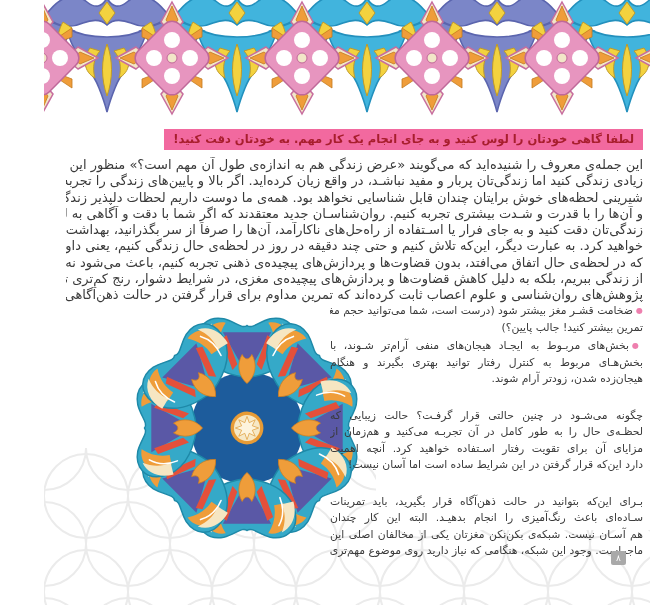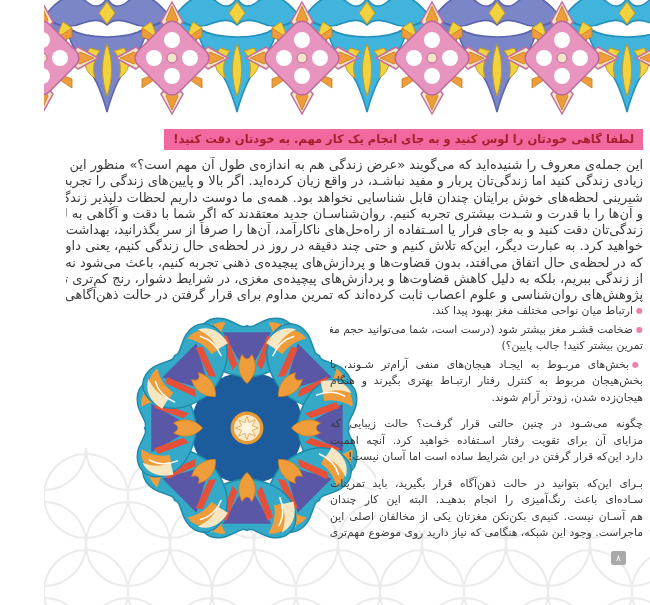--- a/index.html
+++ b/index.html
@@ -12,21 +12,21 @@
     font-size:11.5px;font-weight:bold;padding:3px 9px 4px 9px;line-height:14px;}
 
   
   #intro{position:absolute;top:157px;right:7px;left:22px;color:#3a3a3a;font-size:13px;}
   #intro .line{line-height:16.3px;height:16.3px;}
 
   
   #column{position:absolute;top:303px;right:7px;width:313px;color:#3a3a3a;font-size:10.8px;}
   #column .line{line-height:16.5px;height:16.5px;}
   #column .bullet{margin-bottom:2px;}
-  #column .para{margin-top:10px;}
+  #column .para{margin-top:20px;}
 
   .line{white-space:nowrap;overflow:hidden;text-align:justify;text-align-last:justify;}
   .line.last{text-align-last:right;}
   .dot{color:#ee7fae;font-size:8px;vertical-align:1px;margin-left:3px;}
 
   
   #page-num{position:absolute;left:567px;top:551px;width:15px;height:14px;background:#a9a9a9;
     color:#ffffff;font-size:9px;line-height:14px;text-align:center;border-radius:2px;}
 
   #top-border{position:absolute;top:0;left:0;}
@@ -167,39 +167,37 @@
     <use href="#seg" transform="rotate(315)"></use>
     <g>
       <circle cx="0" cy="0" r="17" fill="#e79b35"></circle>
       <circle cx="0" cy="0" r="13.5" fill="#f6e8c6"></circle>
       <polygon points="12,0 5.5,2.3 8.5,8.5 2.3,5.5 0,12 -2.3,5.5 -8.5,8.5 -5.5,2.3 -12,0 -5.5,-2.3 -8.5,-8.5 -2.3,-5.5 0,-12 2.3,-5.5 8.5,-8.5 5.5,-2.3" fill="#fdf4dd" stroke="#e0a040" stroke-width="0.8"></polygon>
     </g>
   </svg>
 
   <div id="column">
     <div class="bullet">
-        <div class="line last"><span class="dot">●</span>ارتباط میان نواحی مختلف مغز بهبود پیدا کند.</div>
-      </div>
-    <div class="bullet">
         <div class="line"><span class="dot">●</span>ضخامت قشـر مغز بیشتر شود (درست است، شما می‌توانید حجم مغزتان را با</div>
         <div class="line last">تمرین بیشتر کنید! جالب پایین؟)</div>
       </div>
     <div class="bullet">
         <div class="line"><span class="dot">●</span>بخش‌های مربـوط به ایجـاد هیجان‌های منفی آرام‌تر شـوند، با</div>
-        <div class="line">بخش‌هیجان مربوط به کنترل رفتار ارتبـاط بهتری بگیرند و هنگام</div>
+        <div class="line">بخش‌هـای مربوط به کنترل رفتار توانید بهتری بگیرند و هنگام</div>
         <div class="line last">هیجان‌زده شدن، زودتر آرام شوند.</div>
       </div>
     <div class="para">
         <div class="line">چگونه می‌شـود در چنین حالتی قرار گرفـت؟ حالت زیبایی که</div>
+        <div class="line">لحظـه‌ی حال را به طور کامل در آن تجربـه می‌کنید و هم‌زمان از</div>
         <div class="line">مزایای آن برای تقویت رفتار اسـتفاده خواهید کرد. آنچه اهمیت</div>
         <div class="line last">دارد این‌که قرار گرفتن در این شرایط ساده است اما آسان نیست!</div>
       </div>
     <div class="para">
         <div class="line">بـرای این‌که بتوانید در حالت ذهن‌آگاه قرار بگیرید، باید تمرینات</div>
         <div class="line">سـاده‌ای باعث رنگ‌آمیزی را انجام بدهیـد. البته این کار چندان</div>
-        <div class="line">هم آسـان نیست. کنیم‌ی بکن‌نکن مغزتان یکی از مخالفان اصلی این</div>
+        <div class="line">هم آسـان نیست. شبکه‌ی بکن‌نکن مغزتان یکی از مخالفان اصلی این</div>
         <div class="line last">ماجراست. وجود این شبکه، هنگامی که نیاز دارید روی موضوع مهم‌تری تمرکز</div>
       </div>
   </div>
 
   <div id="page-num">۸</div>
 
 </div>
 
 </body></html>

